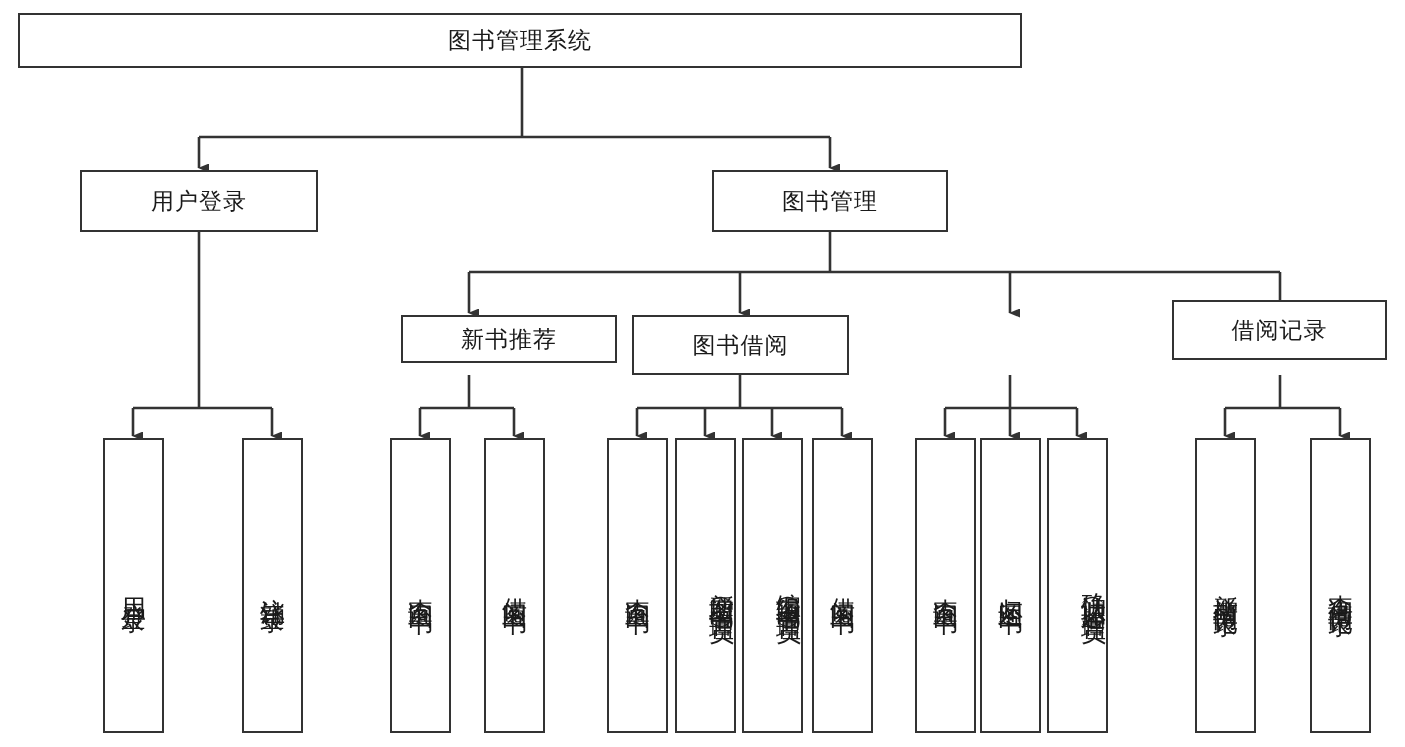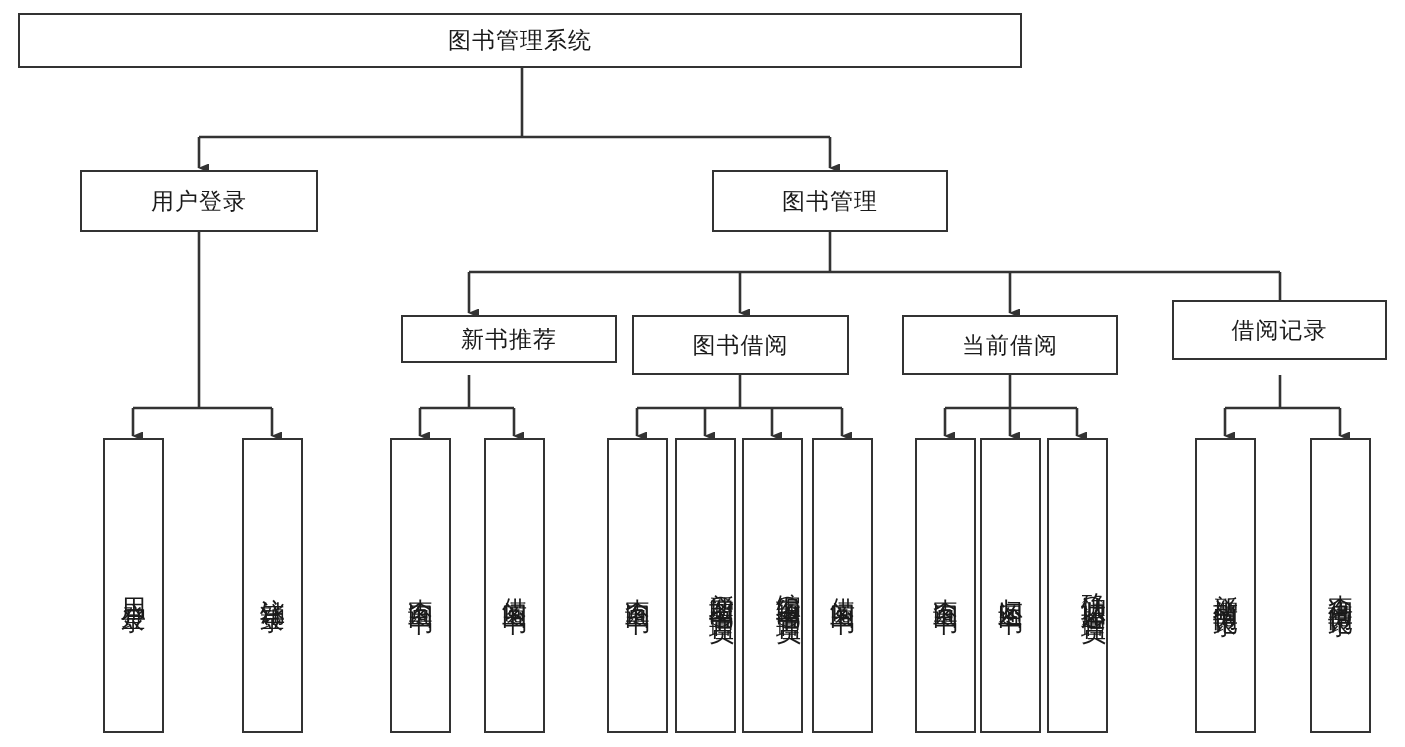--- a/index.html
+++ b/index.html
@@ -131,23 +131,20 @@
   <div class="node h" style="left:712px; top:170px; width:236px; height:62px;">
     <span class="node-label">图书管理</span>
   </div>
 
   <div class="node h" style="left:361px; top:315px; width:216px; height:48px;margin-left:40px;">
     <span class="node-label">新书推荐</span>
   </div>
   <div class="node h" style="left:632px; top:315px; width:217px; height:60px;">
     <span class="node-label">图书借阅</span>
   </div>
-  <div class="node h" style="left:902px; top:315px; width:216px; height:60px;">
-    <span class="node-label">当前借阅</span>
-  </div>
   <div class="node h" style="left:1172px; top:300px; width:215px; height:60px;">
     <span class="node-label">借阅记录</span>
   </div>
 
   <div class="node v centered" style="left:103px; top:438px; width:61px; height:295px;">
     <span class="node-label">用户登录</span>
   </div>
   <div class="node v centered" style="left:242px; top:438px; width:61px; height:295px;">
     <span class="node-label">注销登录</span>
   </div>

